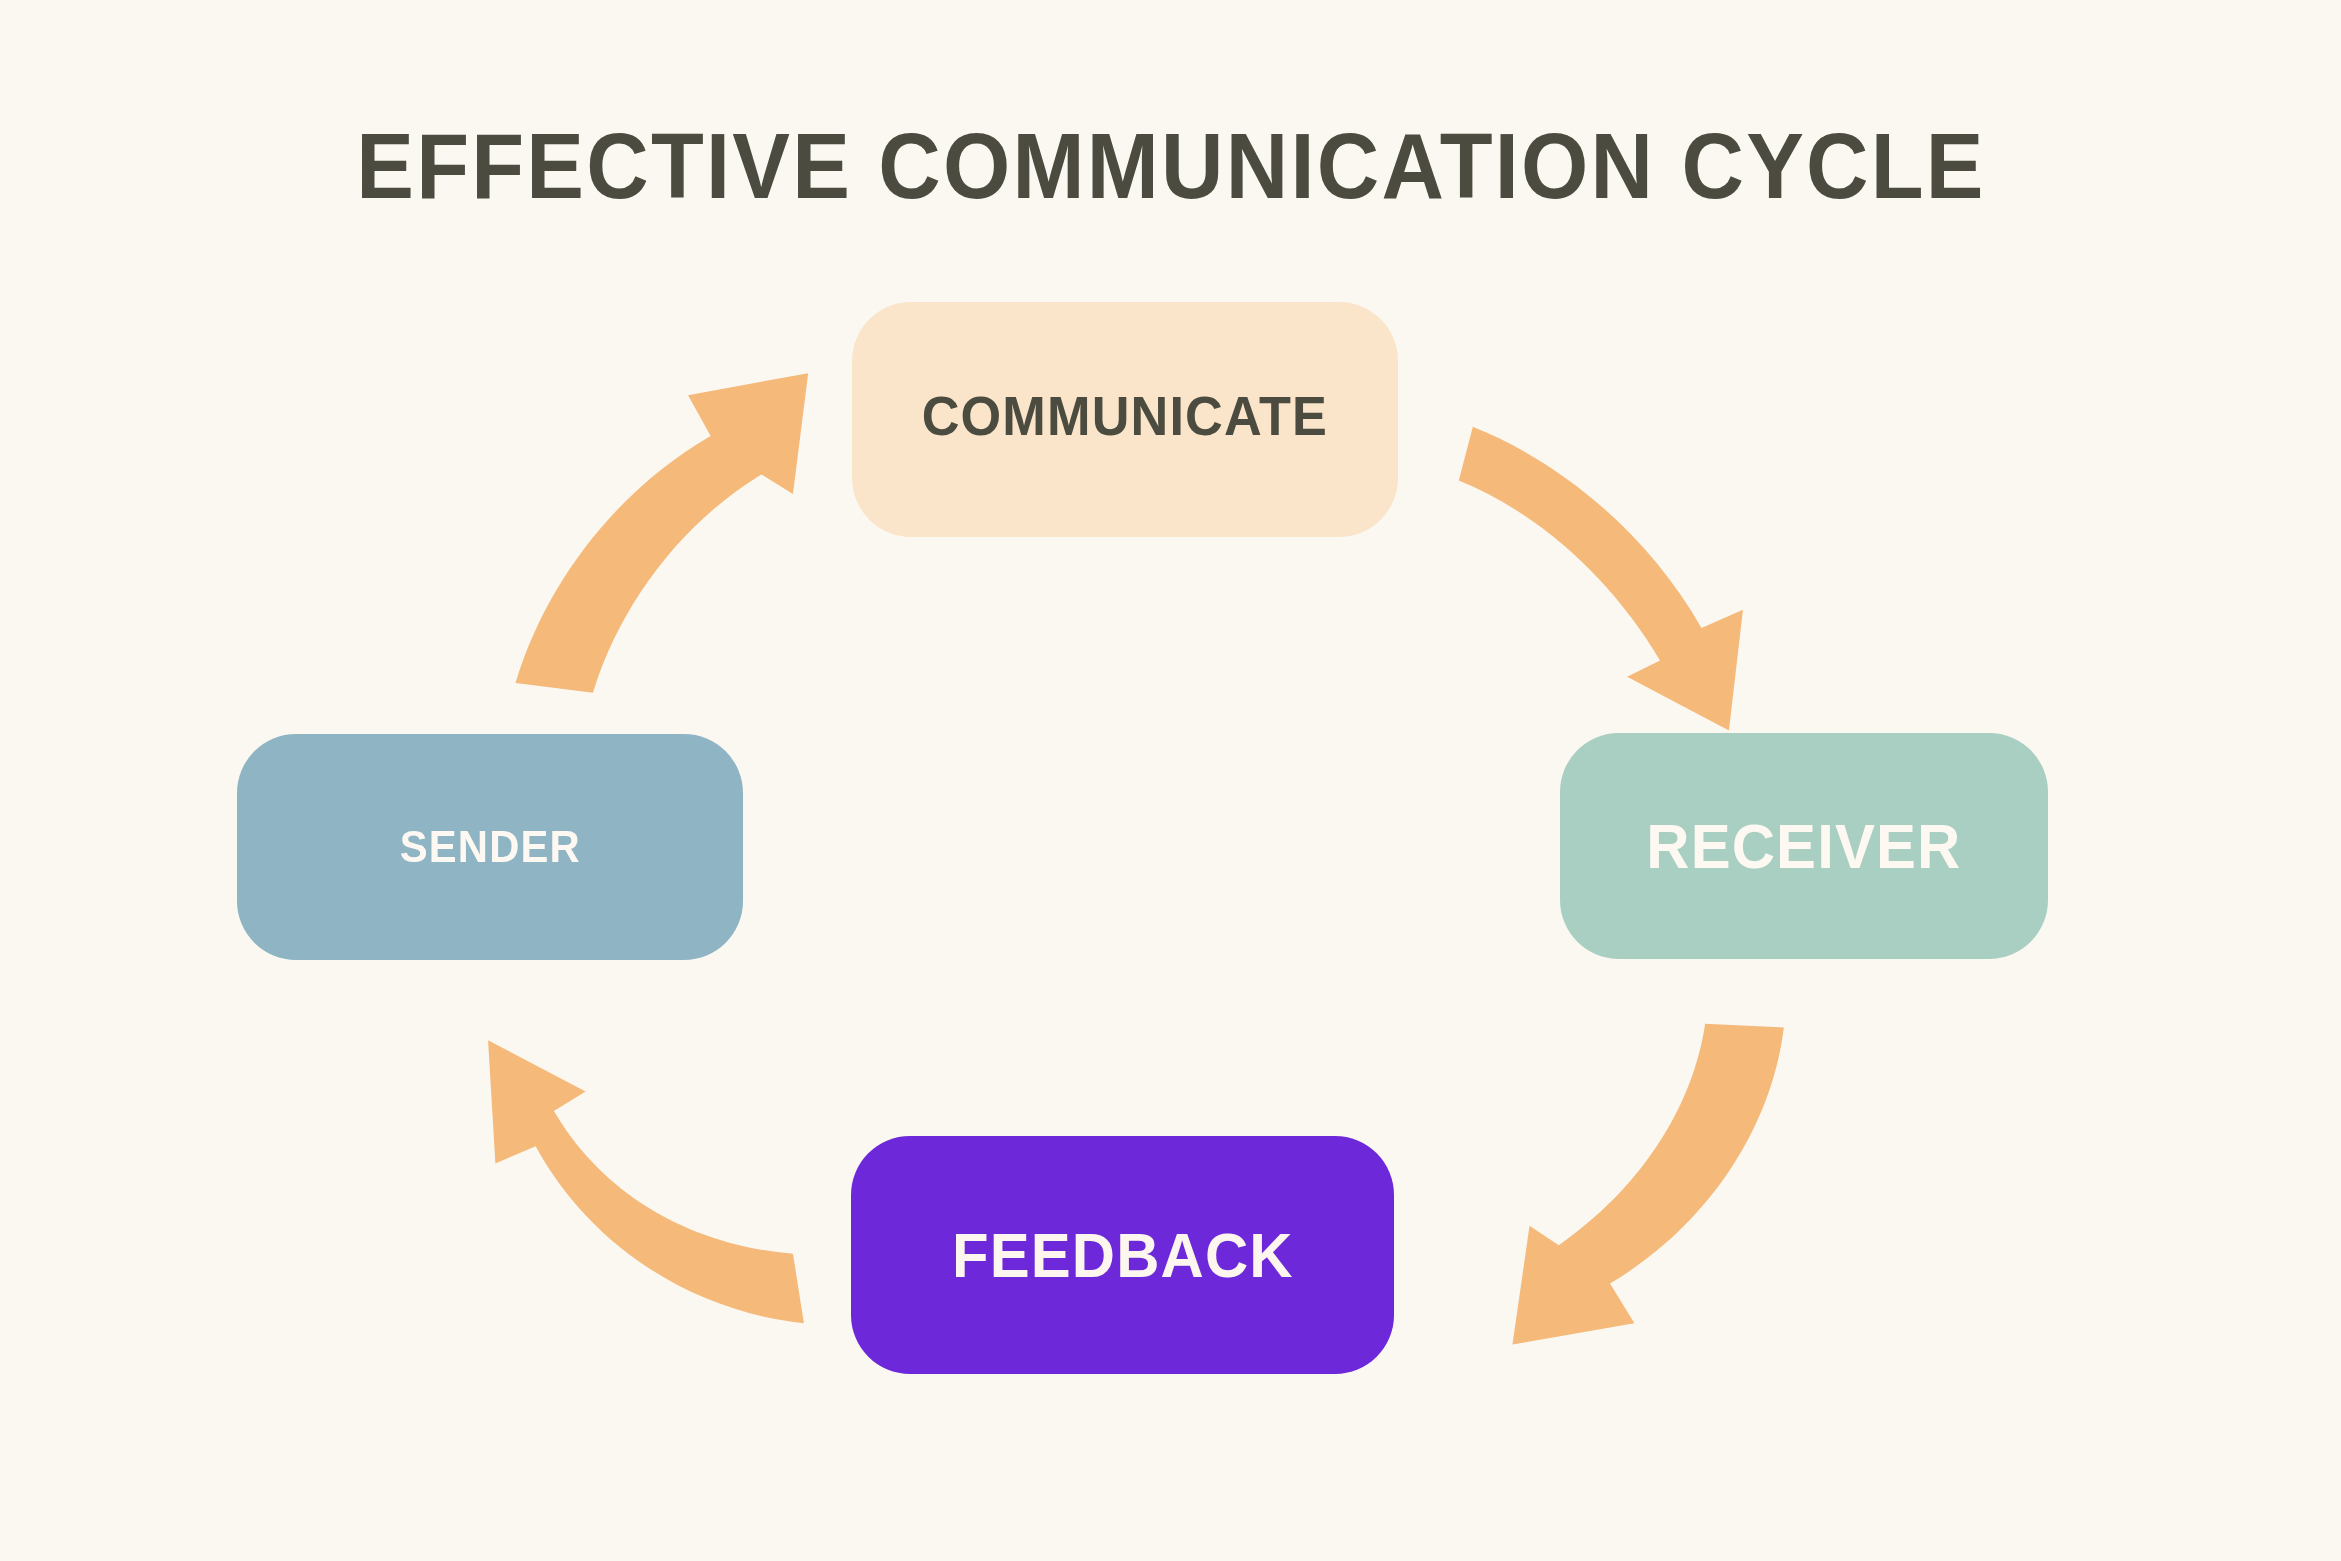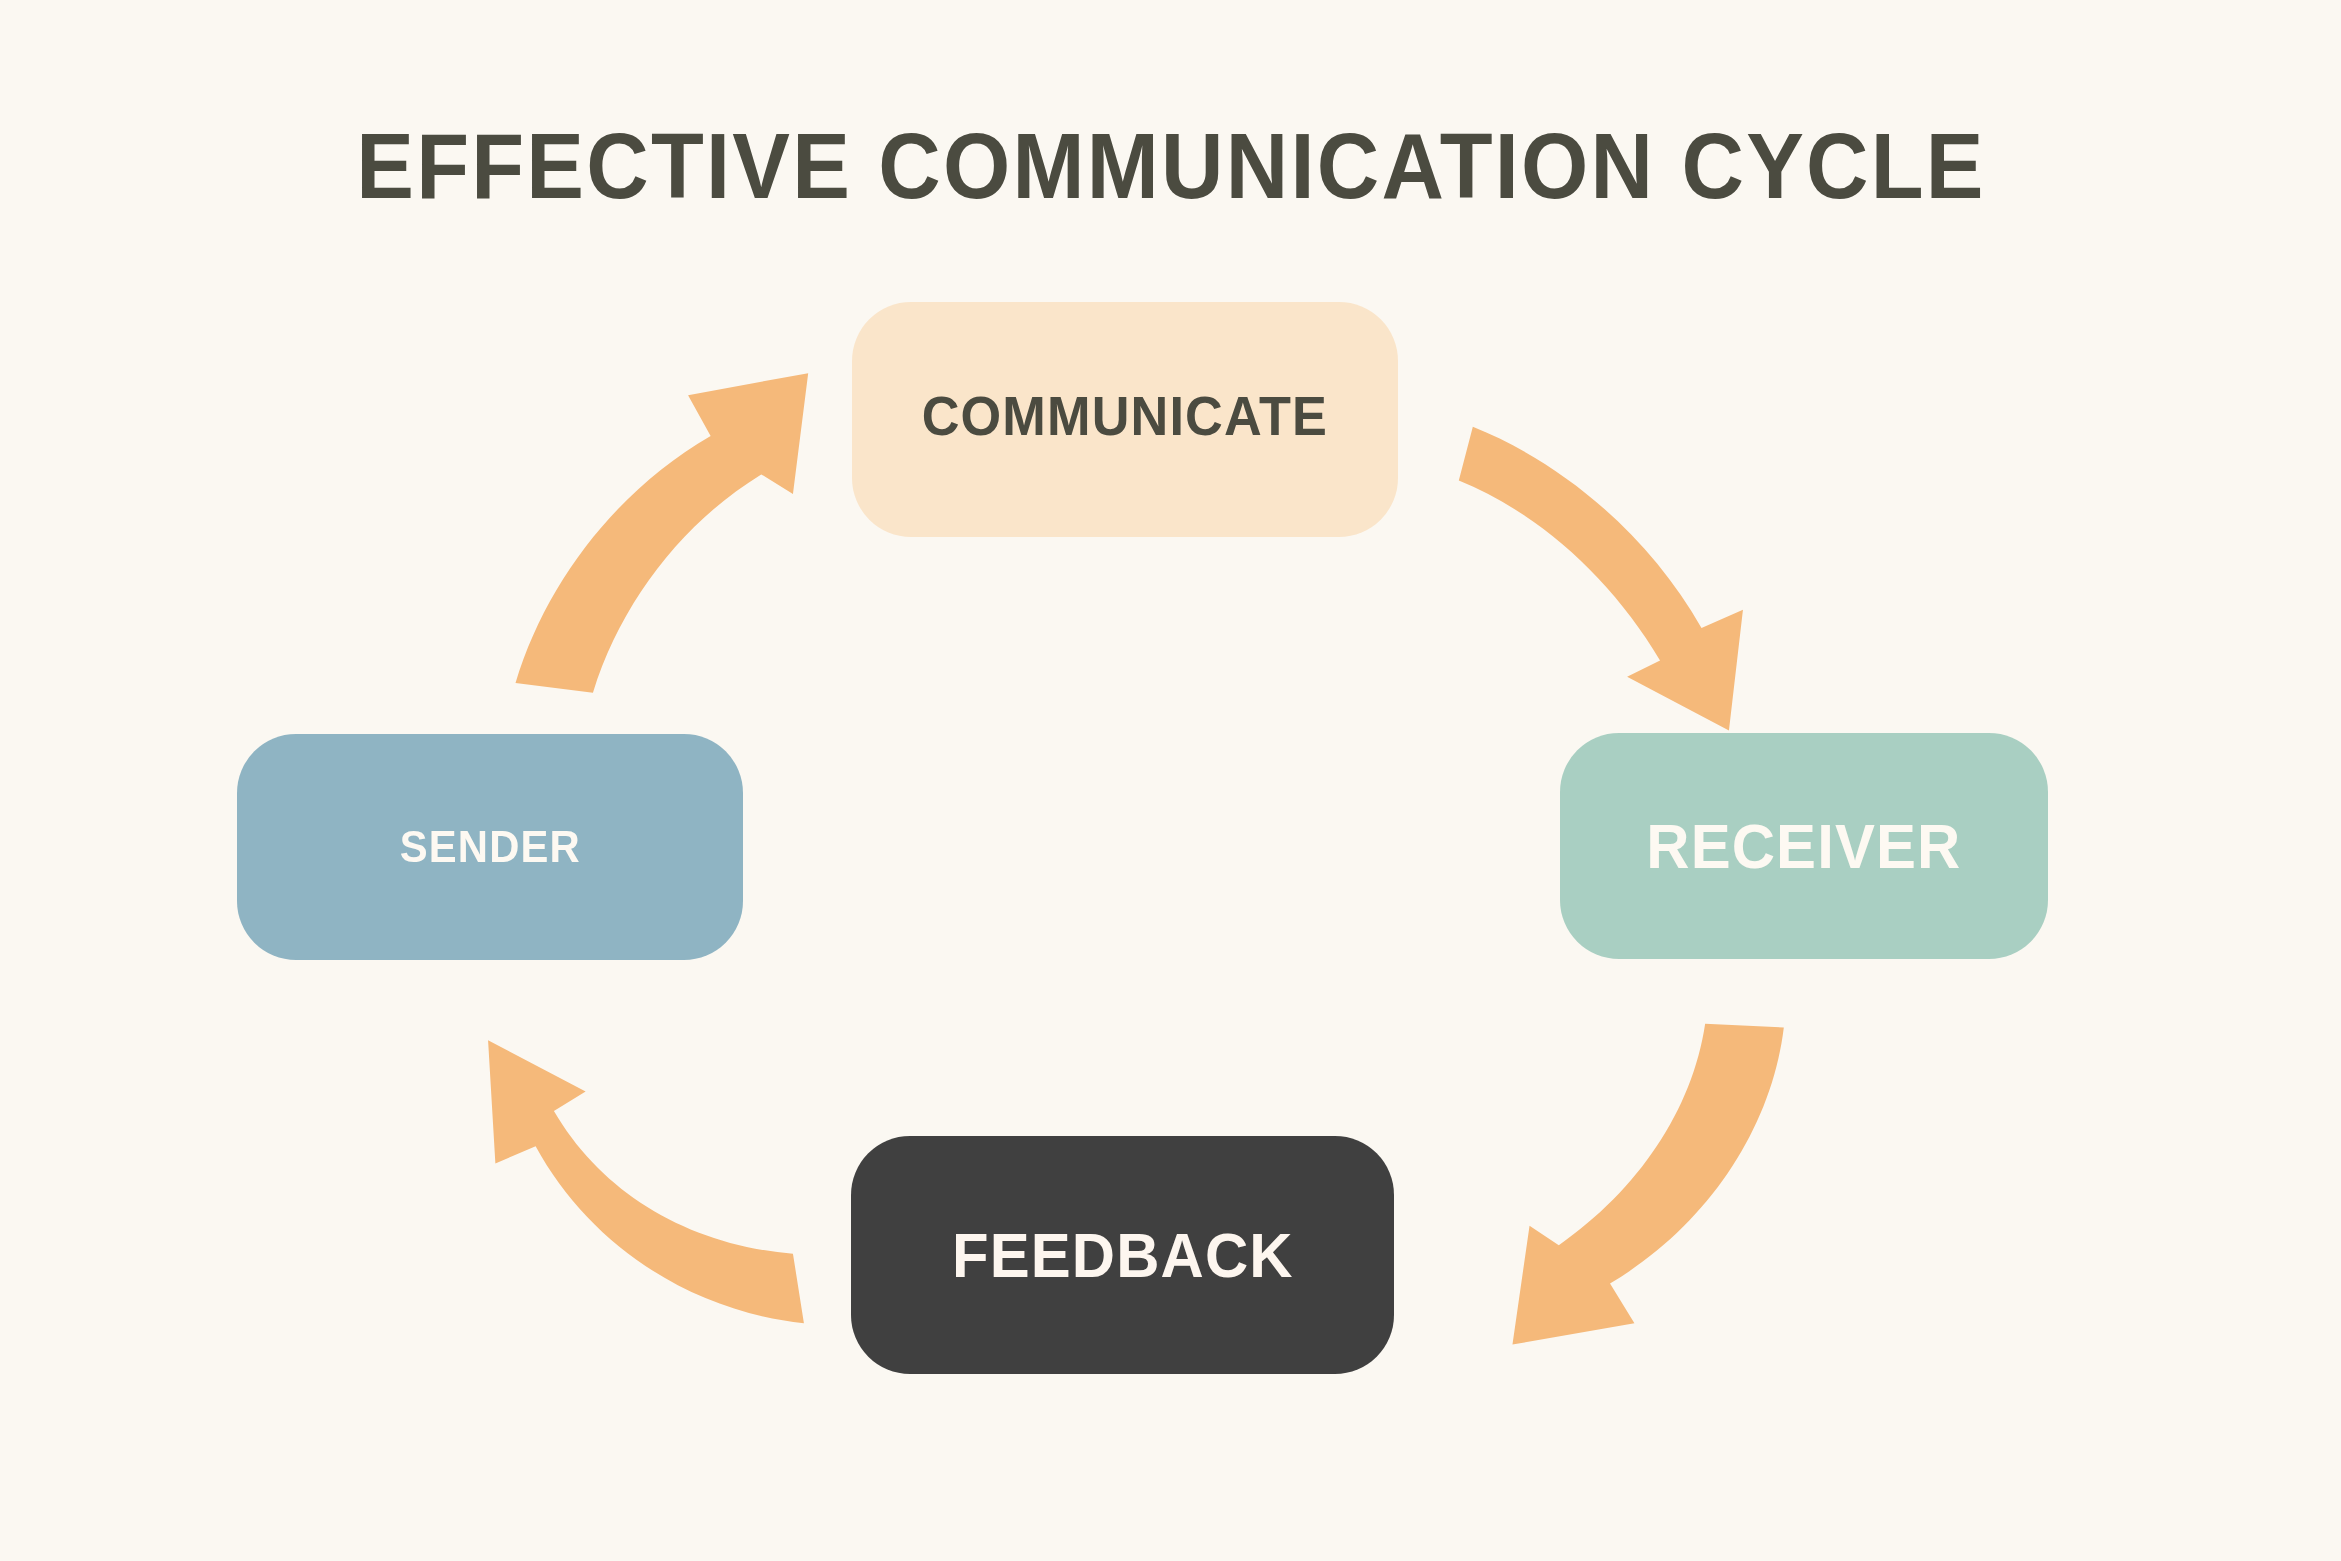--- a/index.html
+++ b/index.html
@@ -151,21 +151,21 @@
   </svg>
 
   <div class="node" id="node-communicate" style="background: rgb(250, 229, 202); color: rgb(75, 75, 64);">
     <span class="label">COMMUNICATE</span>
   </div>
 
   <div class="node" id="node-receiver" style="background: rgb(169, 207, 194); color: rgb(253, 249, 242);">
     <span class="label">RECEIVER</span>
   </div>
 
-  <div class="node" id="node-feedback" style="background: #404040; color: rgb(253, 246, 239);">
+  <div class="node" id="node-feedback" style="background: #6d28d9; color: rgb(253, 246, 239);">
     <span class="label">FEEDBACK</span>
   </div>
 
   <div class="node" id="node-sender" style="background: rgb(143, 180, 195); color: rgb(253, 249, 242);">
     <span class="label">SENDER</span>
   </div>
 
 </div>
 
 

